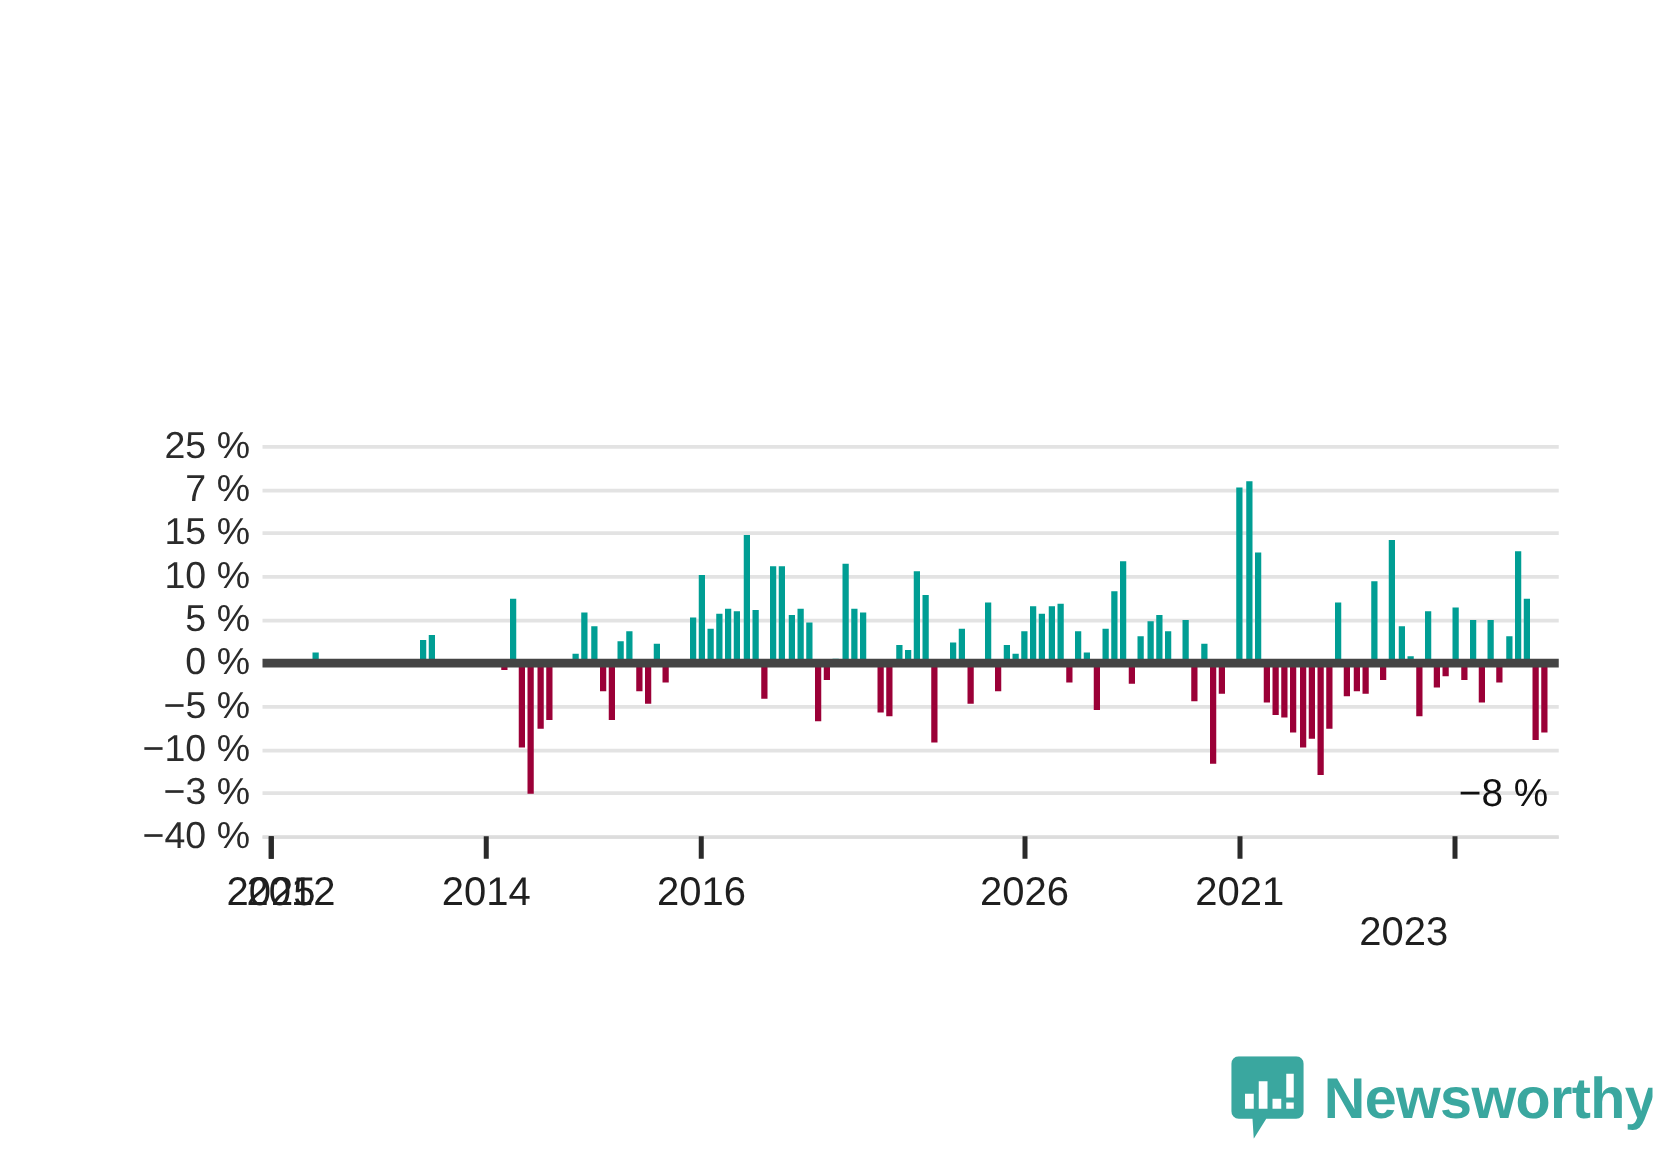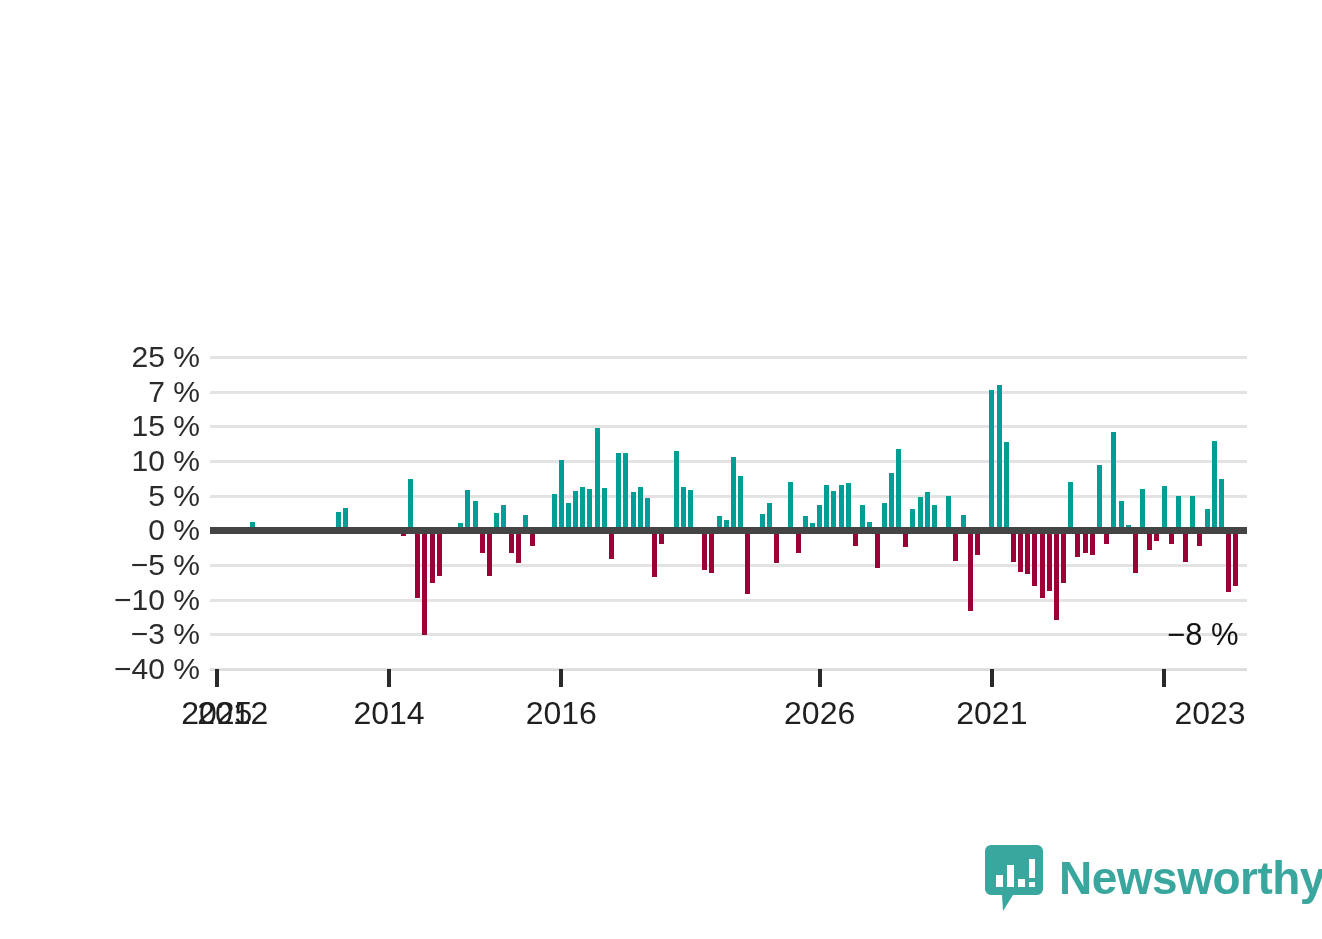--- a/index.html
+++ b/index.html
@@ -308,21 +308,21 @@
       <div class="xtick-label" style="left: 6.80588px; margin-left: 16px;">2012</div>
       <div class="xtick" style="left: 177.041px;"></div>
       <div class="xtick-label" style="left: 179.041px;">2014</div>
       <div class="xtick" style="left: 349.276px;"></div>
       <div class="xtick-label" style="left: 351.276px;">2016</div>
       <div class="xtick" style="left: 607.629px;"></div>
       <div class="xtick-label" style="left: 609.629px;">2026</div>
       <div class="xtick" style="left: 779.865px;"></div>
       <div class="xtick-label" style="left: 781.865px;">2021</div>
       <div class="xtick" style="left: 952.1px;"></div>
-      <div class="xtick-label" style="left: 1000px;">2023</div>
+      <div class="xtick-label" style="left: 913px; margin-top: 32px;">2023</div>
       <div class="xtick" style="left: 4.80588px;"></div>
       <div class="xtick-label" style="left: 6.80588px; text-align: center;">2025</div>
     </div>
 </div>
 
 <div class="logo">
   <svg class="logo-mark" viewBox="0 0 58 66">
     <path d="M6,0 H52 A6,6 0 0 1 58,6 V44 A6,6 0 0 1 52,50 H28 L18,66 L17,50 H6 A6,6 0 0 1 0,44 V6 A6,6 0 0 1 6,0 Z" fill="#3AA79F"></path>
     <rect x="11" y="30" width="7" height="12" fill="#ffffff"></rect>
     <rect x="22" y="20" width="7" height="22" fill="#ffffff"></rect>

